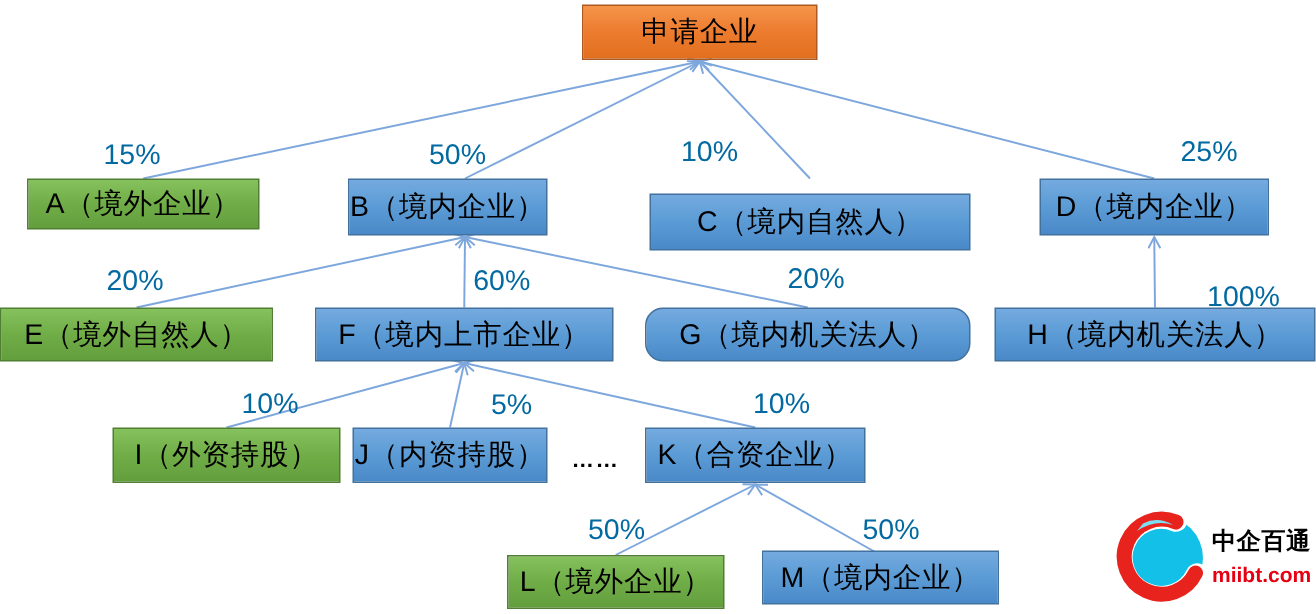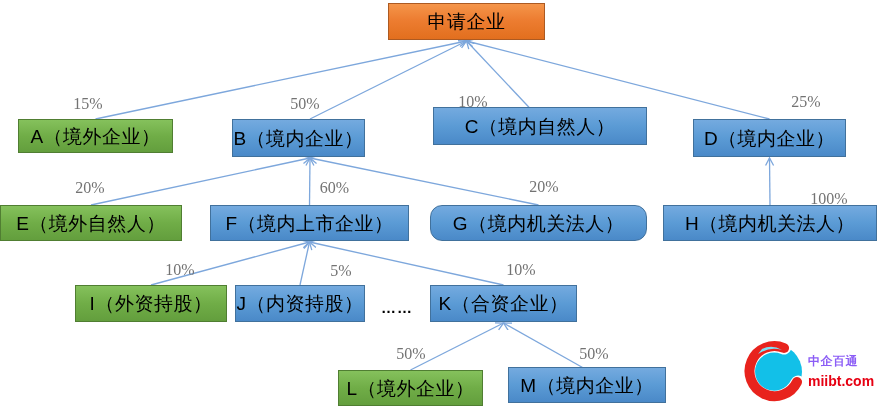--- a/index.html
+++ b/index.html
@@ -21,33 +21,33 @@
   .node.blue{
     background:linear-gradient(180deg,#74aadf 0%,#5b9bd5 50%,#4a89c8 100%);
     border:1px solid #41719c;
   }
   .node.green{
     background:linear-gradient(180deg,#85c15c 0%,#70ad47 50%,#639e3d 100%);
     border:1px solid #507e32;
   }
   .pct{
     position:absolute;transform:translate(-50%,-50%);
-    font-size:16px;color:#737373;white-space:nowrap;font-family:Liberation Serif, serif;
+    font-size:19px;color:#0369a1;white-space:nowrap;
   }
   .ellipsis{
     position:absolute;transform:translate(-50%,-50%);
     font-size:15px;font-weight:bold;color:#000;letter-spacing:1px;white-space:nowrap;
   }
   #logo{
     position:absolute;left:744px;top:336px;width:133px;height:70px;
     display:flex;align-items:center;
   }
   #logo .logo-text{display:flex;flex-direction:column;margin-left:2px;}
   #logo .brand{
-    font-size:12px;font-weight:900;color:#8b5cf6;letter-spacing:0.5px;white-space:nowrap;
+    font-size:16px;font-weight:900;color:#000000;letter-spacing:0.5px;white-space:nowrap;
   }
   #logo .site{
     font-size:14px;font-weight:bold;color:#e60012;margin-top:3px;white-space:nowrap;
   }
 </style>
 </head>
 <body>
 
 <div id="canvas">
   <svg id="edges" xmlns="http://www.w3.org/2000/svg">
@@ -68,21 +68,21 @@
       <line x1="300" y1="285" x2="309.5" y2="242" stroke="#7da7dc" stroke-width="1.3" marker-end="url(#arrowhead)"></line>
       <line x1="503.5" y1="285" x2="309.5" y2="242" stroke="#7da7dc" stroke-width="1.3" marker-end="url(#arrowhead)"></line>
       <line x1="410.5" y1="370" x2="503.5" y2="323" stroke="#7da7dc" stroke-width="1.3" marker-end="url(#arrowhead)"></line>
       <line x1="587" y1="370" x2="503.5" y2="323" stroke="#7da7dc" stroke-width="1.3" marker-end="url(#arrowhead)"></line>
     </svg>
 
   <div id="nodes">
       <div class="node orange" style="left: 388px; top: 3px; width: 157px; height: 37px;">申请企业</div>
       <div class="node green" style="left: 18px; top: 119px; width: 155px; height: 34px;">A（境外企业）</div>
       <div class="node blue" style="left: 232px; top: 119px; width: 133px; height: 38px;">B（境内企业）</div>
-      <div class="node blue" style="left: 433px; top: 107px; width: 214px; height: 38px;">C（境内自然人）</div>
+      <div class="node blue" style="left: 433px; top: 129px; width: 214px; height: 38px;">C（境内自然人）</div>
       <div class="node blue" style="left: 693px; top: 119px; width: 153px; height: 38px;">D（境内企业）</div>
       <div class="node green" style="left: 0px; top: 205px; width: 182px; height: 36px;">E（境外自然人）</div>
       <div class="node blue" style="left: 210px; top: 205px; width: 199px; height: 36px;">F（境内上市企业）</div>
       <div class="node blue" style="left: 430px; top: 205px; width: 217px; height: 36px; border-radius: 12px;">G（境内机关法人）</div>
       <div class="node blue" style="left: 663px; top: 205px; width: 214px; height: 36px;">H（境内机关法人）</div>
       <div class="node green" style="left: 75px; top: 285px; width: 152px; height: 37px;">I（外资持股）</div>
       <div class="node blue" style="left: 235px; top: 285px; width: 130px; height: 37px;">J（内资持股）</div>
       <div class="node blue" style="left: 430px; top: 285px; width: 147px; height: 37px;">K（合资企业）</div>
       <div class="node green" style="left: 338px; top: 370px; width: 145px; height: 36px;">L（境外企业）</div>
       <div class="node blue" style="left: 508px; top: 367px; width: 158px; height: 36px;">M（境内企业）</div>

